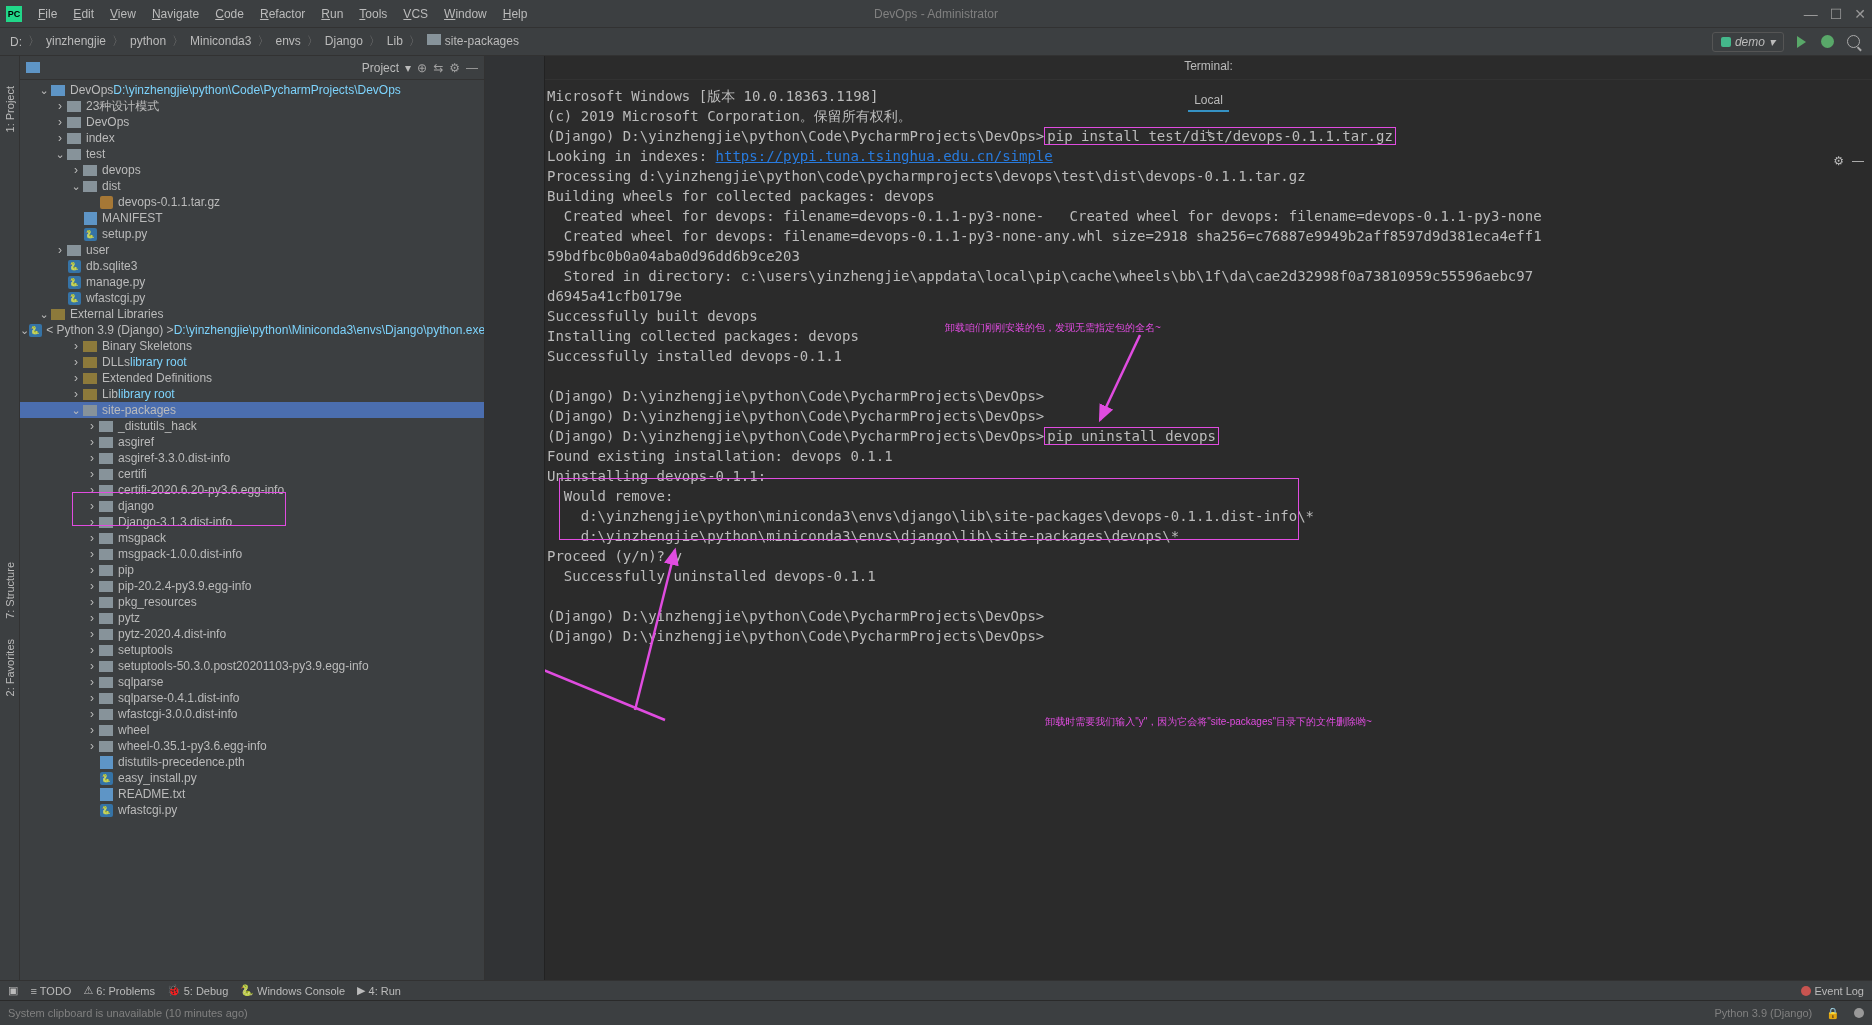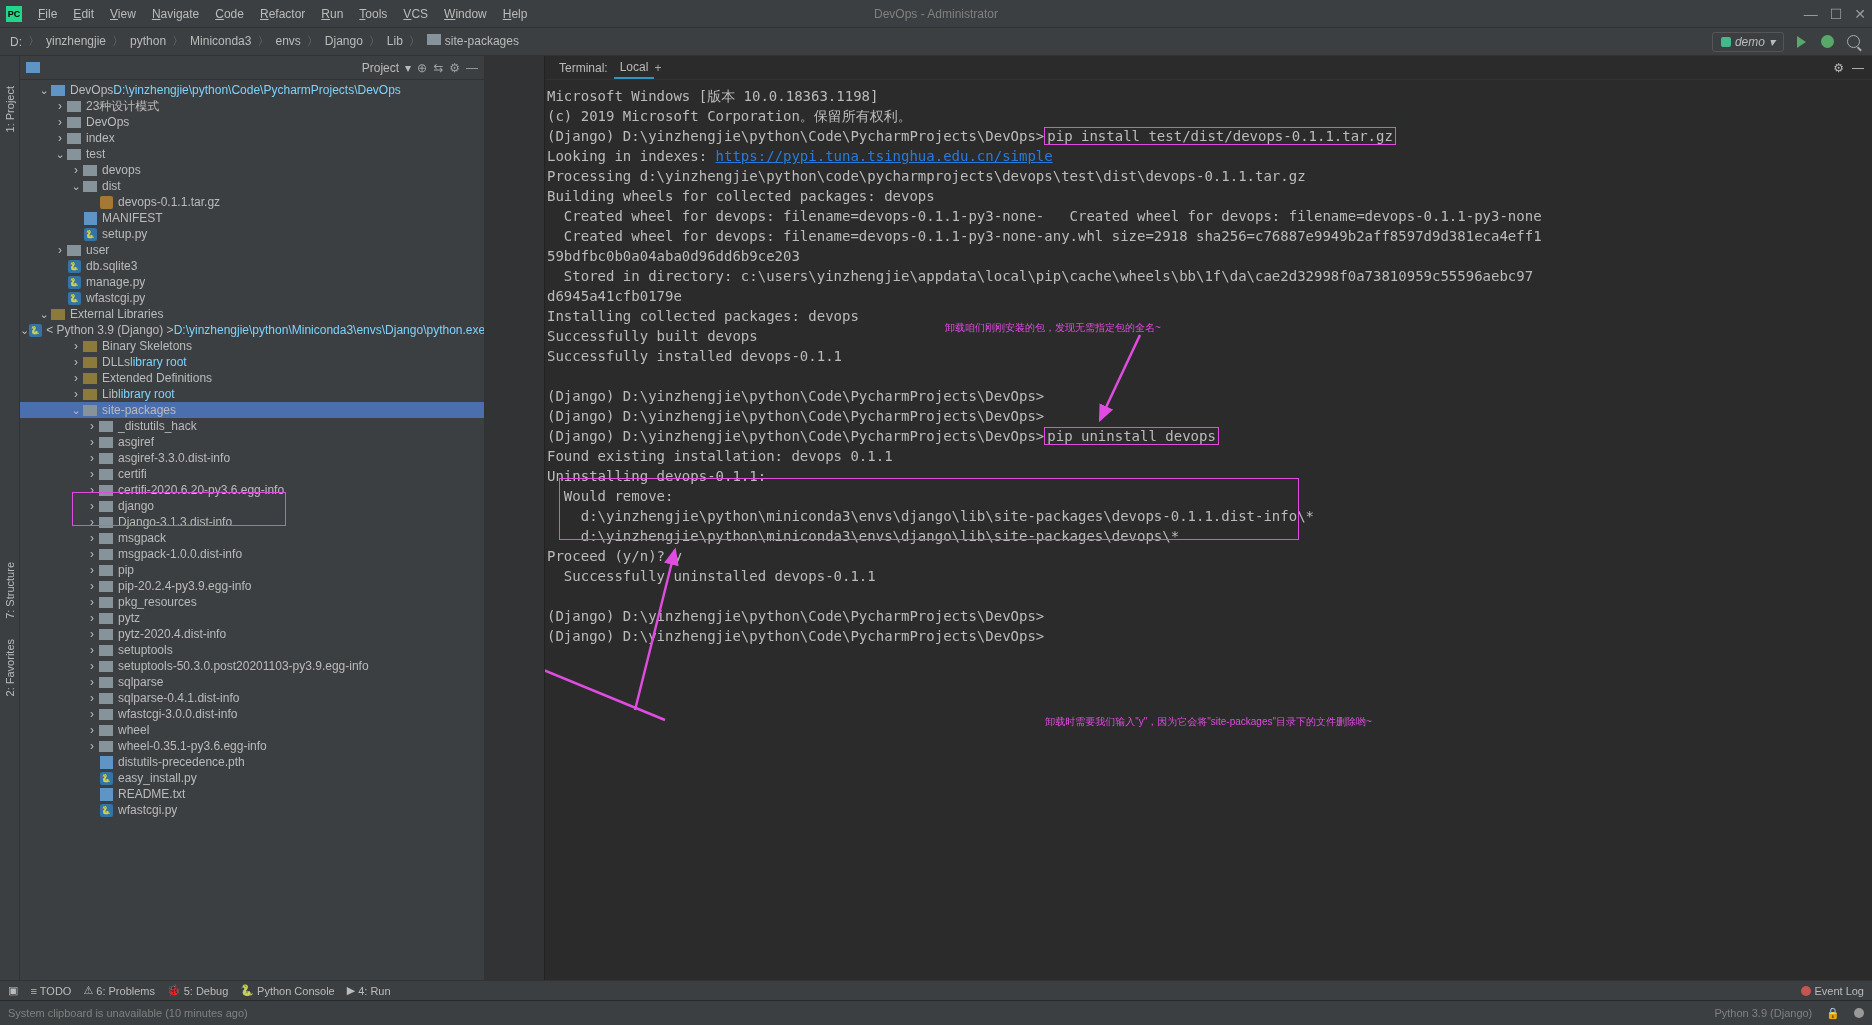--- a/index.html
+++ b/index.html
@@ -251,22 +251,23 @@
   background: #2b2b2b;
   display: flex;
   flex-direction: column;
   position: relative;
 }
 .terminal-tabs {
   height: 24px;
   display: flex;
   align-items: center;
   padding: 0 8px;
-  gap: 0;
+  gap: 14px;
   border-bottom: 1px solid #323232;
+  flex-direction: column;
 }
 .terminal-tabs .tab-label {
   color: #bbbbbb;
   padding: 3px 6px;
 }
 .terminal-tabs .tab-label.active { border-bottom: 2px solid #3592c4; }
 .terminal-tabs .add { color: #aaa; cursor: pointer; }
 .terminal-tabs .right-icons { margin-left: auto; display: flex; gap: 8px; }
 .terminal-body {
   flex: 1;
@@ -792,22 +793,22 @@
           <div class="term-line">(c) 2019 Microsoft Corporation。保留所有权利。</div>
           <div class="term-line"><span>(Django) D:\yinzhengjie\python\Code\PycharmProjects\DevOps&gt;</span><span class="term-hl1">pip install test/dist/devops-0.1.1.tar.gz</span></div>
           <div class="term-line"><span>Looking in indexes: </span><span class="term-link">https://pypi.tuna.tsinghua.edu.cn/simple</span></div>
           <div class="term-line">Processing d:\yinzhengjie\python\code\pycharmprojects\devops\test\dist\devops-0.1.1.tar.gz</div>
           <div class="term-line">Building wheels for collected packages: devops</div>
           <div class="term-line">  Created wheel for devops: filename=devops-0.1.1-py3-none-   Created wheel for devops: filename=devops-0.1.1-py3-none</div>
           <div class="term-line">  Created wheel for devops: filename=devops-0.1.1-py3-none-any.whl size=2918 sha256=c76887e9949b2aff8597d9d381eca4eff1</div>
           <div class="term-line">59bdfbc0b0a04aba0d96dd6b9ce203</div>
           <div class="term-line">  Stored in directory: c:\users\yinzhengjie\appdata\local\pip\cache\wheels\bb\1f\da\cae2d32998f0a73810959c55596aebc97</div>
           <div class="term-line">d6945a41cfb0179e</div>
+          <div class="term-line">Successfully built devops</div>
           <div class="term-line">Installing collected packages: devops</div>
-          <div class="term-line">Successfully built devops</div>
           <div class="term-line">Successfully installed devops-0.1.1</div>
           <div class="term-line">&nbsp;</div>
           <div class="term-line">(Django) D:\yinzhengjie\python\Code\PycharmProjects\DevOps&gt;</div>
           <div class="term-line">(Django) D:\yinzhengjie\python\Code\PycharmProjects\DevOps&gt;</div>
           <div class="term-line"><span>(Django) D:\yinzhengjie\python\Code\PycharmProjects\DevOps&gt;</span><span class="term-hl1">pip uninstall devops</span></div>
           <div class="term-line">Found existing installation: devops 0.1.1</div>
           <div class="term-line">Uninstalling devops-0.1.1:</div>
           <div class="term-line">  Would remove:</div>
           <div class="term-line">    d:\yinzhengjie\python\miniconda3\envs\django\lib\site-packages\devops-0.1.1.dist-info\*</div>
           <div class="term-line">    d:\yinzhengjie\python\miniconda3\envs\django\lib\site-packages\devops\*</div>
@@ -850,21 +851,21 @@
       </div>
     </div>
   </div>
 </div>
 
 <div class="bottom-toolbar">
   <span>▣</span>
   <span class="item">≡ <span>TODO</span></span>
   <span class="item">⚠ <span>6: Problems</span></span>
   <span class="item">🐞 <span>5: Debug</span></span>
-  <span class="item">🐍 <span>Python Console</span></span>
+  <span class="item">🐍 <span>Windows Console</span></span>
   <span class="item">▶ <span>4: Run</span></span>
   <div class="right">
     <span class="item">
         <span class="red-dot"></span> 
         <span>Event Log</span>
       </span>
   </div>
 </div>
 
 <div class="status-bar">

